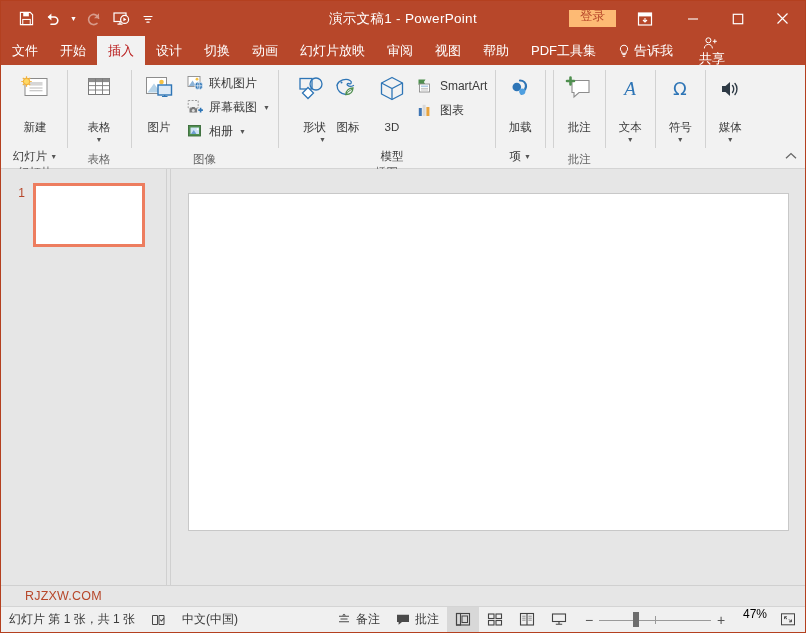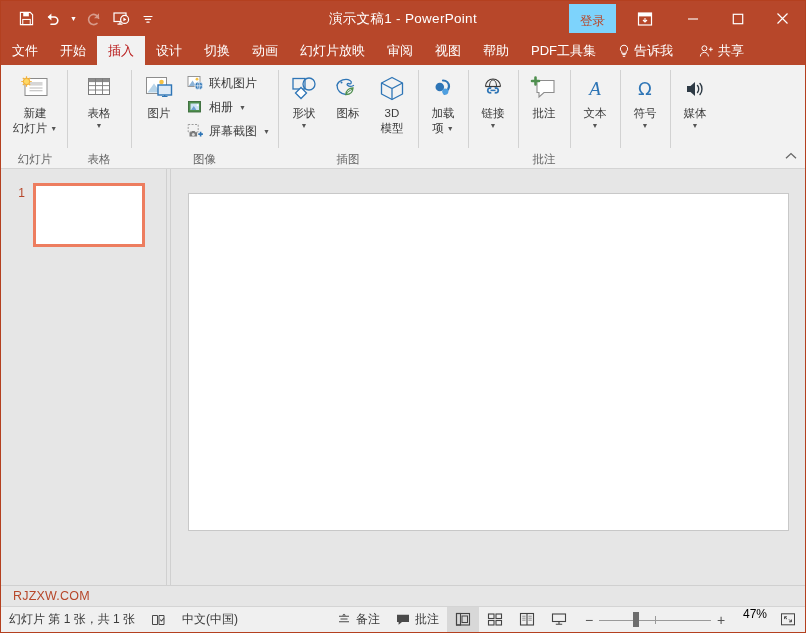--- a/index.html
+++ b/index.html
@@ -50,24 +50,24 @@
     letter-spacing: .3px;
     pointer-events: none;
   }
   .title-right {
     margin-left: auto;
     display: flex; align-items: center;
     height: 100%;
     position: relative; z-index: 2;
   }
   .signin-btn {
-    background: #7dd3fc;
+    background: #fdba74;
     color: #b7472a;
     font-size: 12.5px;
-    padding: 11px 11px 4px;
+    padding: 0 11px 4px;
     margin-right: 14px;
     line-height: 1.1;
   }
   .ribbon-display-btn {
     width: 30px; height: 28px;
     display: flex; align-items: center; justify-content: center;
     color: #fff; margin-right: 10px;
   }
   .wbtn {
     width: 45px; height: 34px;
@@ -88,21 +88,21 @@
     font-size: 13px;
     padding: 0 11px;
     display: flex; align-items: center;
     white-space: nowrap;
   }
   .tab.active {
     background: #f2f2f2;
     color: #b91c1c;
   }
   .tab-icon { display: inline-flex; margin-right: 4px; }
-  .tab.share { margin-left: 4px; }
+  .tab.share { margin-left: 4px; flex-direction: column; }
 
   
   .ribbon {
     height: 104px;
     background: #f2f2f2;
     border-bottom: 1px solid #d4d4d4;
     display: flex;
     align-items: stretch;
     flex: 0 0 auto;
     position: relative;
@@ -138,21 +138,21 @@
     display: flex;
     flex-direction: column;
     align-items: center;
     padding-top: 4px;
     cursor: default;
   }
   .big-ico { height: 34px; display: flex; align-items: center; justify-content: center; }
   .big-lbl {
     font-size: 11.5px; color: #3b3b3b;
     text-align: center; line-height: 13.5px;
-    margin-top: 1px;
+    margin-top: 15px;
   }
   .caret-dn { font-size: 7px; color: #555; line-height: 8px; margin-top: 1px; }
   .small-col { display: flex; flex-direction: column; padding-top: 3px; }
   .small-btn {
     display: flex; align-items: center;
     height: 24px; padding: 0 4px 0 2px;
     font-size: 12px; color: #3b3b3b;
     white-space: nowrap;
   }
   .small-ico {
@@ -221,21 +221,21 @@
   .watermark-bar {
     height: 21px;
     background: #e6e6e6;
     border-top: 1px solid #d0d0d0;
     display: flex; align-items: center;
     flex: 0 0 auto;
   }
   .watermark {
     color: #b7472a;
     font-size: 12.5px;
-    padding-left: 12px;
+    padding-left: 24px;
     letter-spacing: .2px;
   }
   .statusbar {
     height: 26px;
     background: #f0f0f0;
     border-top: 1px solid #d4d4d4;
     display: flex;
     align-items: flex-start;
     flex: 0 0 auto;
     font-size: 12px;
@@ -485,49 +485,49 @@
                   <circle cx="11.8" cy="10.8" r="4" fill="#2e75b6"></circle>
                   <circle cx="11.8" cy="10.8" r="4" fill="none" stroke="#fff" stroke-width=".7"></circle>
                   <path d="M7.8 10.8h8M11.8 6.8c1.5 1.6 1.5 6.4 0 8M11.8 6.8c-1.5 1.6-1.5 6.4 0 8" stroke="#fff" stroke-width=".7" fill="none"></path>
                 </svg>
             </span>
             <span>联机图片</span>
           </div>
           <div class="small-btn">
             <span class="small-ico">
               <svg width="17" height="16" viewBox="0 0 17 16">
+                  <rect x="1.2" y="1.5" width="10" height="7.5" fill="none" stroke="#9b9b9b" stroke-width="1" stroke-dasharray="2 1.4"></rect>
+                  <path d="M2.5 13.6h7.6v-4.4H8.4l-.9-1.2H5.1l-.9 1.2H2.5z" fill="#7a7a7a"></path>
+                  <circle cx="6.3" cy="11.4" r="1.5" fill="#dcdcdc"></circle>
+                  <path d="M13.6 8.8v4.6M11.3 11.1h4.6" stroke="#2e75b6" stroke-width="1.6"></path>
+                </svg>
+            </span>
+            <span>屏幕截图</span>
+            <span class="small-caret">▼</span>
+          </div>
+          <div class="small-btn">
+            <span class="small-ico">
+              <svg width="17" height="16" viewBox="0 0 17 16">
                   <rect x="1.5" y="2.5" width="12" height="10.5" fill="#4f8f4f" stroke="#3a6b3a" stroke-width=".9"></rect>
                   <rect x="3.5" y="4.5" width="8.5" height="6.5" fill="#cfe3f5"></rect>
                   <path d="M4 11 6.8 7l2.6 4z" fill="#6d9fd0"></path>
                   <circle cx="10.6" cy="6.3" r="1" fill="#fff"></circle>
                 </svg>
             </span>
             <span>相册</span>
             <span class="small-caret">▼</span>
           </div>
-          <div class="small-btn">
-            <span class="small-ico">
-              <svg width="17" height="16" viewBox="0 0 17 16">
-                  <rect x="1.2" y="1.5" width="10" height="7.5" fill="none" stroke="#9b9b9b" stroke-width="1" stroke-dasharray="2 1.4"></rect>
-                  <path d="M2.5 13.6h7.6v-4.4H8.4l-.9-1.2H5.1l-.9 1.2H2.5z" fill="#7a7a7a"></path>
-                  <circle cx="6.3" cy="11.4" r="1.5" fill="#dcdcdc"></circle>
-                  <path d="M13.6 8.8v4.6M11.3 11.1h4.6" stroke="#2e75b6" stroke-width="1.6"></path>
-                </svg>
-            </span>
-            <span>屏幕截图</span>
-            <span class="small-caret">▼</span>
-          </div>
         </div>
       </div>
       <div class="group-label">图像</div>
     </div>
 
     <div class="group">
       <div class="group-body">
-        <div class="big-btn" style="width:44px;">
+        <div class="big-btn" style="width:44px;align-items:flex-end;">
           <div class="big-ico">
             <svg width="30" height="27" viewBox="0 0 30 27">
                 <rect x="4" y="2.5" width="12" height="10.5" fill="none" stroke="#2e75b6" stroke-width="1.3"></rect>
                 <circle cx="20" cy="8" r="6" fill="none" stroke="#2e75b6" stroke-width="1.3"></circle>
                 <path d="M12 11.5 17.5 17 12 22.5 6.5 17z" fill="#fff" stroke="#2e75b6" stroke-width="1.3"></path>
               </svg>
           </div>
           <div class="big-lbl">形状</div>
           <div class="caret-dn">▼</div>
         </div>
@@ -546,20 +546,43 @@
         <div class="big-btn" style="width:44px;">
           <div class="big-ico">
             <svg width="28" height="28" viewBox="0 0 28 28">
                 <path d="M14 2.5 24.5 8v11L14 24.5 3.5 19V8z" fill="none" stroke="#2e75b6" stroke-width="1.3" stroke-linejoin="round"></path>
                 <path d="M3.5 8 14 13.5 24.5 8M14 13.5v11" fill="none" stroke="#2e75b6" stroke-width="1.3"></path>
               </svg>
           </div>
           <div class="big-lbl">3D</div>
           <div class="big-lbl">模型</div>
         </div>
+        <div class="small-col" style="padding-top:6px;">
+          <div class="small-btn">
+            <span class="small-ico">
+              <svg width="17" height="16" viewBox="0 0 17 16">
+                  <path d="M1.5 1.5h7l-1.6 2.6L8.5 6.7h-7z" fill="#4f8f4f"></path>
+                  <rect x="2.5" y="6" width="10" height="8" fill="#fff" stroke="#8d8d8d" stroke-width=".9"></rect>
+                  <rect x="4" y="7.6" width="7" height="1.2" fill="#9fc0e0"></rect>
+                  <path d="M4 10.4h7M4 12h7" stroke="#bbb" stroke-width=".9"></path>
+                </svg>
+            </span>
+            <span>SmartArt</span>
+          </div>
+          <div class="small-btn">
+            <span class="small-ico">
+              <svg width="17" height="16" viewBox="0 0 17 16">
+                  <rect x="1.8" y="6" width="3" height="8" fill="#3f76b5"></rect>
+                  <rect x="5.6" y="2.8" width="3" height="11.2" fill="#d9d9d9"></rect>
+                  <rect x="9.4" y="5" width="3" height="9" fill="#e8a33d"></rect>
+                </svg>
+            </span>
+            <span>图表</span>
+          </div>
+        </div>
       </div>
       <div class="group-label">插图</div>
     </div>
 
     <div class="group">
       <div class="group-body">
         <div class="big-btn" style="width:42px;">
           <div class="big-ico">
             <svg width="26" height="24" viewBox="0 0 26 24">
                 <path d="M13 3.5c3.5 0 6 2.6 6 5.8 0 3.4-2.8 5.2-4.6 7.4" fill="none" stroke="#2e75b6" stroke-width="2.2" stroke-linecap="round"></path>
@@ -571,35 +594,20 @@
           <div class="big-lbl" style="display:flex;align-items:center;gap:3px;">
               <span>项</span>
               <span class="caret-dn">▼</span>
             </div>
         </div>
       </div>
       <div class="group-label"></div>
     </div>
 
     <div class="group">
-      <div class="group-body">
-        <div class="big-btn" style="width:42px;">
-          <div class="big-ico">
-            <svg width="26" height="24" viewBox="0 0 26 24">
-                <path d="M5.5 9.5A7.5 7.5 0 0 1 20.5 9.5" fill="none" stroke="#3a3a3a" stroke-width="1.2"></path>
-                <path d="M5.5 9.5h15" stroke="#3a3a3a" stroke-width="1.2"></path>
-                <path d="M9.5 9.5c0-4 1.5-6.5 3.5-6.5s3.5 2.5 3.5 6.5" fill="none" stroke="#3a3a3a" stroke-width="1"></path>
-                <path d="M11.3 15.5a2.4 2.4 0 1 1 0-4.2M14.7 15.5a2.4 2.4 0 1 0 0-4.2" fill="none" stroke="#2e75b6" stroke-width="1.8"></path>
-                <path d="M10.5 13.4h5" stroke="#2e75b6" stroke-width="1.5"></path>
-              </svg>
-          </div>
-          <div class="big-lbl">链接</div>
-          <div class="caret-dn">▼</div>
-        </div>
-      </div>
       <div class="group-label"></div>
     </div>
 
     <div class="group">
       <div class="group-body">
         <div class="big-btn" style="width:44px;">
           <div class="big-ico">
             <svg width="28" height="26" viewBox="0 0 28 26">
                 <path d="M7 4.5h17v12H14l-5 4.5v-4.5H7z" fill="#fff" stroke="#8d8d8d" stroke-width="1.1"></path>
                 <path d="M5.5 1.5v7M2 5h7" stroke="#4f8f4f" stroke-width="2.6" stroke-linecap="round"></path>

